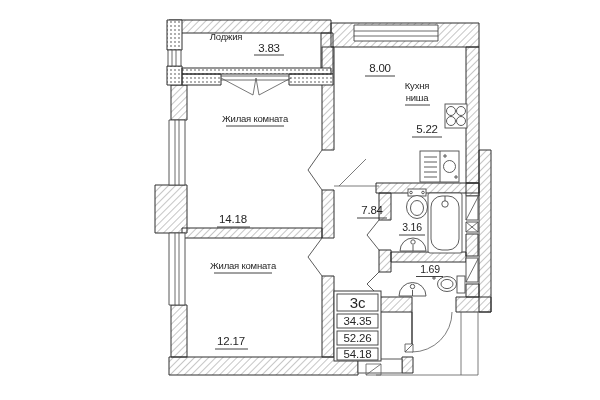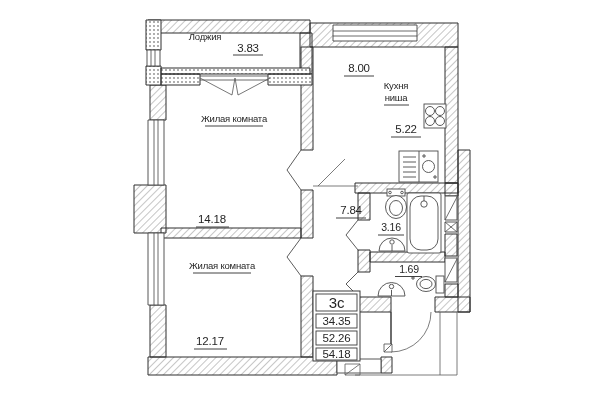--- a/index.html
+++ b/index.html
@@ -1,17 +1,17 @@
 <!DOCTYPE html>
 <html><head>
 <meta charset="utf-8">
 <style>
   html,body{margin:0;padding:0;background:#ffffff;}
   .stage{position:relative;width:522px;height:400px;background:#ffffff;overflow:hidden;
-         font-family:"Liberation Sans", sans-serif;}
+         font-family:"Liberation Sans", sans-serif;padding-left:21px;}
   svg{display:block;}
   text{fill:#262626;letter-spacing:-0.2px;font-family:"Liberation Sans", sans-serif;}
   .room-name{font-size:9.5px;}
   .room-area{font-size:11.5px;}
   .small-area{font-size:10.5px;}
   .stamp-type{font-size:15px;}
   .stamp-num{font-size:11.5px;}
 </style>
 </head>
 <body>

